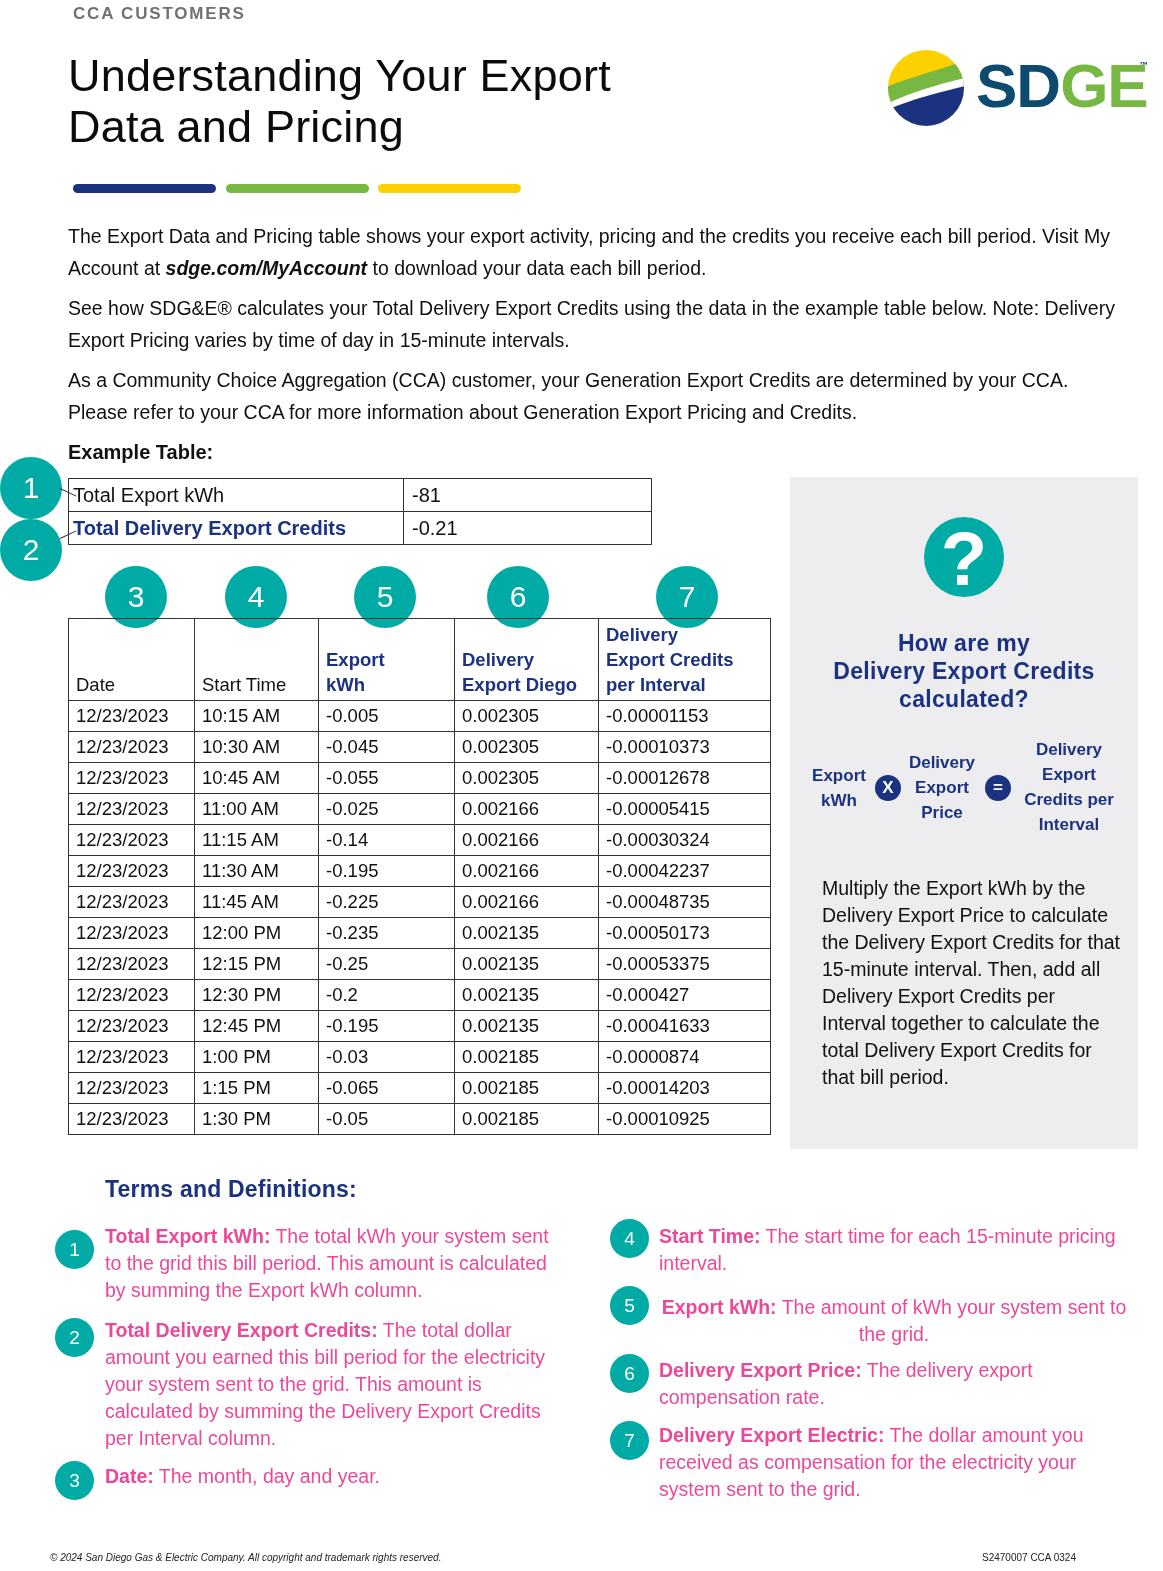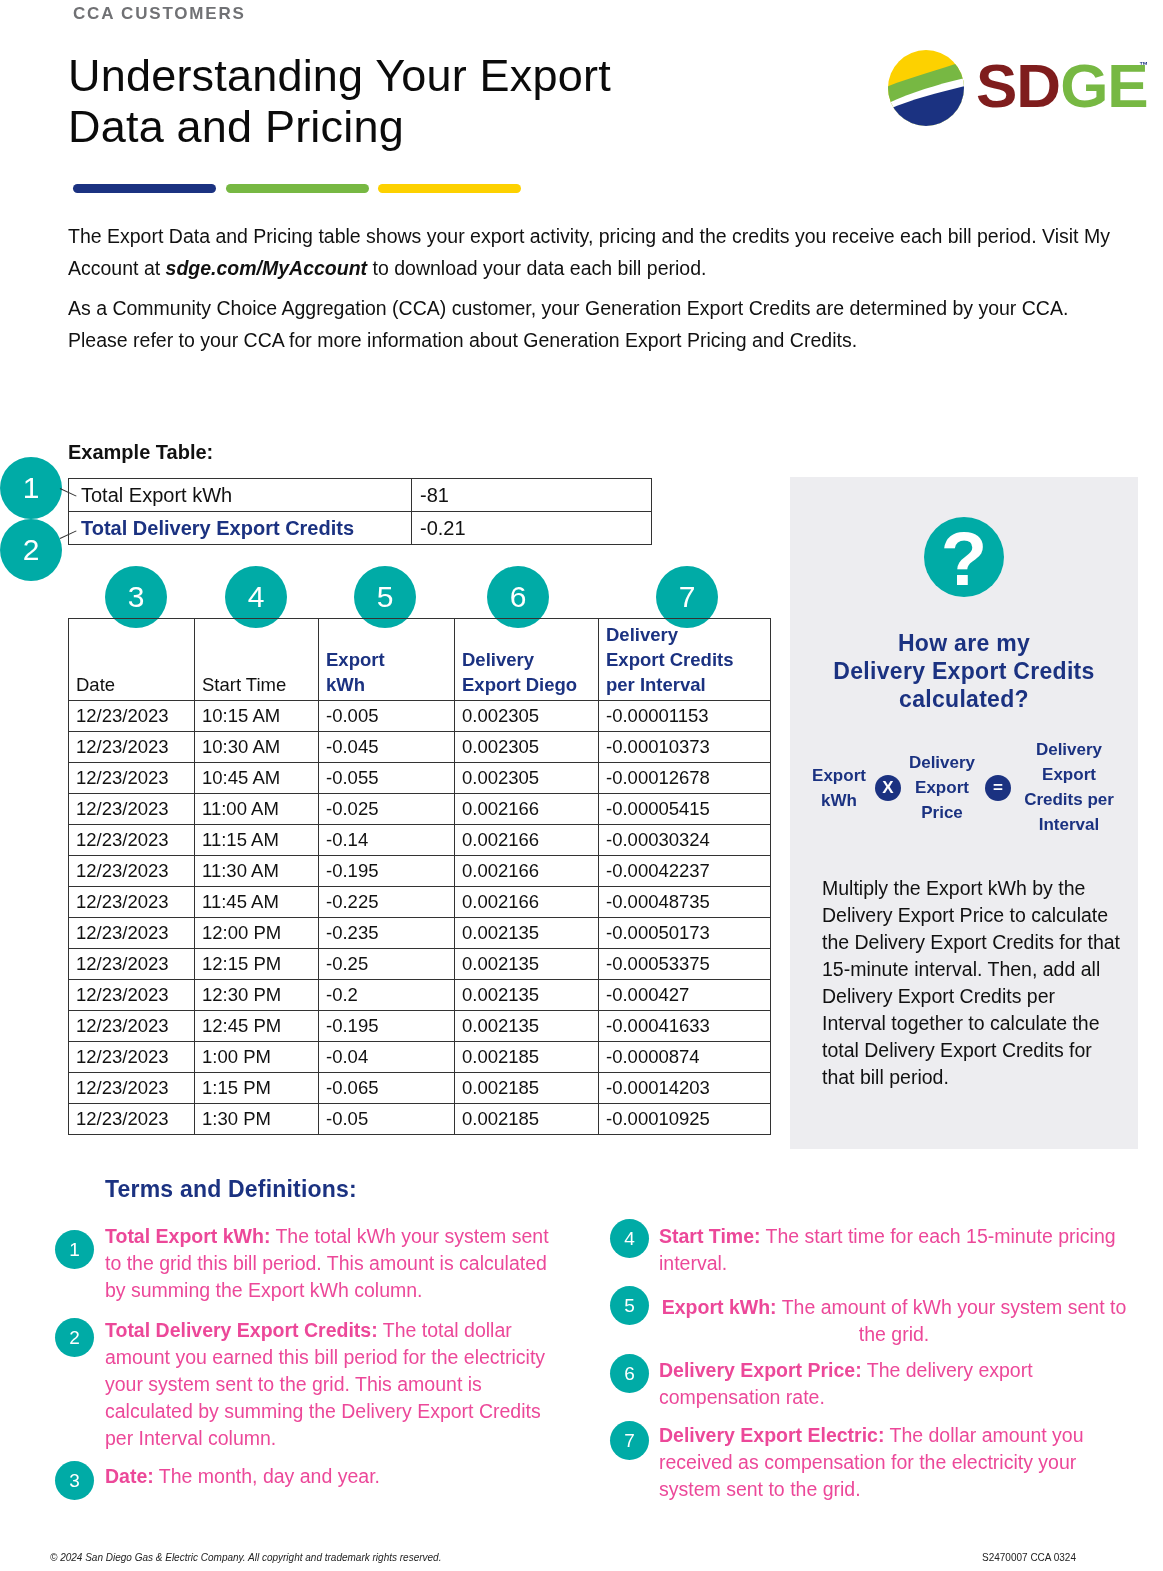--- a/index.html
+++ b/index.html
@@ -10,34 +10,34 @@
   .eyebrow { left: 73px; top: 4px; font-size: 17px; font-weight: bold; letter-spacing: 1.8px; color: #707174; }
   .title { left: 68px; top: 50px; font-size: 45px; line-height: 51px; color: #0b0b0b; font-weight: normal; margin: 0; letter-spacing: 0.2px; }
 
   .bar { top: 184px; height: 9px; width: 143px; border-radius: 5px; }
   .bar.blue { left: 73px; background: #1b3281; }
   .bar.green { left: 226px; background: #77b843; }
   .bar.yellow { left: 378px; background: #fdd100; }
 
   .logo { left: 878px; top: 46px; width: 285px; height: 80px; }
   .logo-text { position: absolute; left: 98px; top: 2px; font-size: 62px; font-weight: bold; letter-spacing: -1px; line-height: 76px; }
-  .logo-text .sd { color: #7f1d1d; }
+  .logo-text .sd { color: #0c4a6e; }
   .logo-text .ge { color: #77b843; }
   .logo-tm { position: absolute; left: 261px; top: 14px; font-size: 9px; font-weight: bold; color: #1b3281; }
 
   .intro { left: 68px; top: 220px; width: 1060px; font-size: 19.5px; line-height: 32px; color: #111; }
   .intro p { margin: 0 0 8px 0; }
   .intro b i { font-weight: bold; }
 
   .example-label { left: 68px; top: 441px; font-size: 20px; font-weight: bold; }
 
   table { border-collapse: collapse; }
   .summary { left: 68px; top: 478px; width: 584px; font-size: 20px; }
   .summary td { border: 1.5px solid #333; height: 32px; padding: 0 8px; }
-  .summary td.k { width: 322px; padding-left: 12px; }
+  .summary td.k { width: 322px; padding-left: 4px; }
   .summary tr.hl td.k { color: #1b3281; font-weight: bold; }
 
   .badge { width: 62px; height: 62px; border-radius: 50%; background: #00aba6; color: #fff;
            font-size: 30px; line-height: 62px; text-align: center; }
   .badge.sm { width: 39px; height: 39px; line-height: 39px; font-size: 19px; }
 
   .connector { height: 1px; background: #333; transform-origin: left center; }
 
   .data-table { left: 68px; top: 618px; width: 703px; font-size: 18.5px; }
   .data-table th { border: 1.5px solid #333; text-align: left; vertical-align: bottom; font-weight: normal;
@@ -91,20 +91,21 @@
       <path d="M0 60 C 30 45, 60 36, 96 28 L96 80 L0 80 Z" fill="#ffffff"></path>
       <path d="M0 66 C 30 52, 62 44, 96 36 L96 80 L0 80 Z" fill="#1b3281"></path>
     </g>
   </svg>
   <div class="logo-text"><span class="sd">SD</span><span class="ge">GE</span></div>
   <div class="logo-tm">™</div>
 </div>
 
 <div class="abs intro">
   <p><span>The Export Data and Pricing table shows your export activity, pricing and the credits you receive each bill period. Visit My Account at </span><b><i>sdge.com/MyAccount</i></b><span> to download your data each bill period.</span></p>
+  <p>See how SDG&amp;E® calculates your Total Delivery Export Credits using the data in the example table below. Note: Delivery Export Pricing varies by time of day in 15-minute intervals.</p>
   <p>As a Community Choice Aggregation (CCA) customer, your Generation Export Credits are determined by your CCA. Please refer to your CCA for more information about Generation Export Pricing and Credits.</p>
 </div>
 
 <div class="abs example-label">Example Table:</div>
 
 <div class="abs badge" style="left:0;top:457px;">1</div>
 <div class="abs badge" style="left:0;top:519px;">2</div>
 <div class="abs connector" style="left:60px;top:488px;width:18px;transform:rotate(25deg);"></div>
 <div class="abs connector" style="left:60px;top:538px;width:18px;transform:rotate(-25deg);"></div>
 
@@ -218,21 +219,21 @@
       <tr>
         <td>12/23/2023</td>
         <td>12:45 PM</td>
         <td>-0.195</td>
         <td>0.002135</td>
         <td>-0.00041633</td>
       </tr>
       <tr>
         <td>12/23/2023</td>
         <td>1:00 PM</td>
-        <td>-0.04</td>
+        <td>-0.03</td>
         <td>0.002185</td>
         <td>-0.0000874</td>
       </tr>
       <tr>
         <td>12/23/2023</td>
         <td>1:15 PM</td>
         <td>-0.065</td>
         <td>0.002185</td>
         <td>-0.00014203</td>
       </tr>

